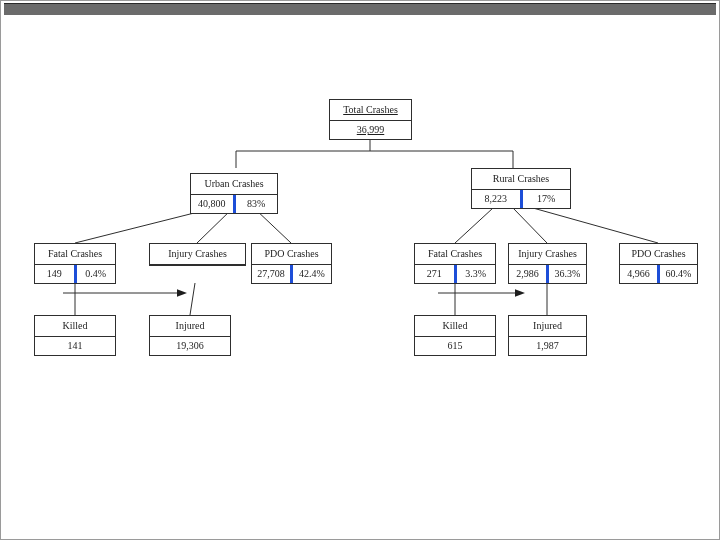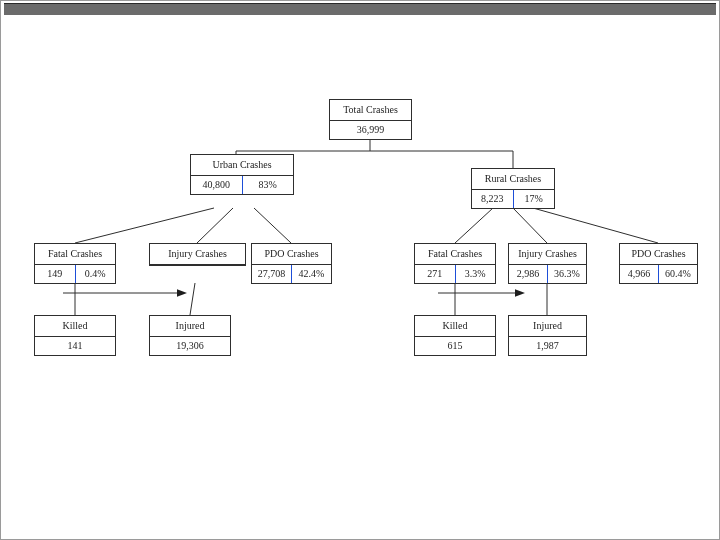--- a/index.html
+++ b/index.html
@@ -10,21 +10,21 @@
   }
   #top-bar{position:absolute;left:3px;right:3px;top:2px;height:11px;border-top:1px solid #2a2a2a;}
   #connector-layer{position:absolute;left:0;top:0;width:720px;height:540px;pointer-events:none;}
   .node{
     position:absolute;background:#fff;border:1px solid #2e2e2e;
     text-align:center;font-size:10px;line-height:normal;box-sizing:border-box;
   }
   .node-title{height:20px;line-height:20px;border-bottom:1px solid #2e2e2e;padding:0 2px;white-space:nowrap;overflow:hidden;}
   .node-values{display:flex;height:18px;line-height:18px;}
   .cell{flex:1;white-space:nowrap;overflow:hidden;}
-  .two-col .cell + .cell{border-left:1px solid #1d4ed8;}
+  .two-col .cell + .cell{border-left:3px solid #1d4ed8;}
   svg line{stroke:#2e2e2e;stroke-width:1;}
   svg polygon{fill:#1d1d1d;}
 </style>
 </head>
 <body>
 
 <div id="slide">
 
   <div id="top-bar" style="background: rgb(107, 107, 107);"></div>
 
@@ -47,35 +47,35 @@
     <line x1="194" y1="282" x2="189" y2="314"></line>
     <line x1="454" y1="282" x2="454" y2="314"></line>
     <line x1="546" y1="282" x2="546" y2="314"></line>
 
     <line x1="62" y1="292" x2="178" y2="292"></line>
     <polygon points="186,292 176,288.2 176,295.8"></polygon>
     <line x1="437" y1="292" x2="516" y2="292"></line>
     <polygon points="524,292 514,288.2 514,295.8"></polygon>
   </svg>
 
-  <div class="node" style="left:328px;top:98px;width:83px;">
+  <div class="node" style="left:328px;top:98px;width:83px;text-decoration:underline;">
     <div class="node-title">Total Crashes</div>
     <div class="node-values">
         <span class="cell">36,999</span>
       </div>
   </div>
 
-  <div class="node two-col" style="left:189px;top:153px;width:104px;">
+  <div class="node two-col" style="left:189px;top:172px;width:88px;">
     <div class="node-title">Urban Crashes</div>
     <div class="node-values">
       <span class="cell">40,800</span>
       <span class="cell">83%</span>
     </div>
   </div>
-  <div class="node two-col" style="left:470px;top:167px;width:84px;">
+  <div class="node two-col" style="left:470px;top:167px;width:100px;">
     <div class="node-title">Rural Crashes</div>
     <div class="node-values">
       <span class="cell">8,223</span>
       <span class="cell">17%</span>
     </div>
   </div>
 
   <div class="node two-col" style="left:33px;top:242px;width:82px;">
     <div class="node-title">Fatal Crashes</div>
     <div class="node-values">

